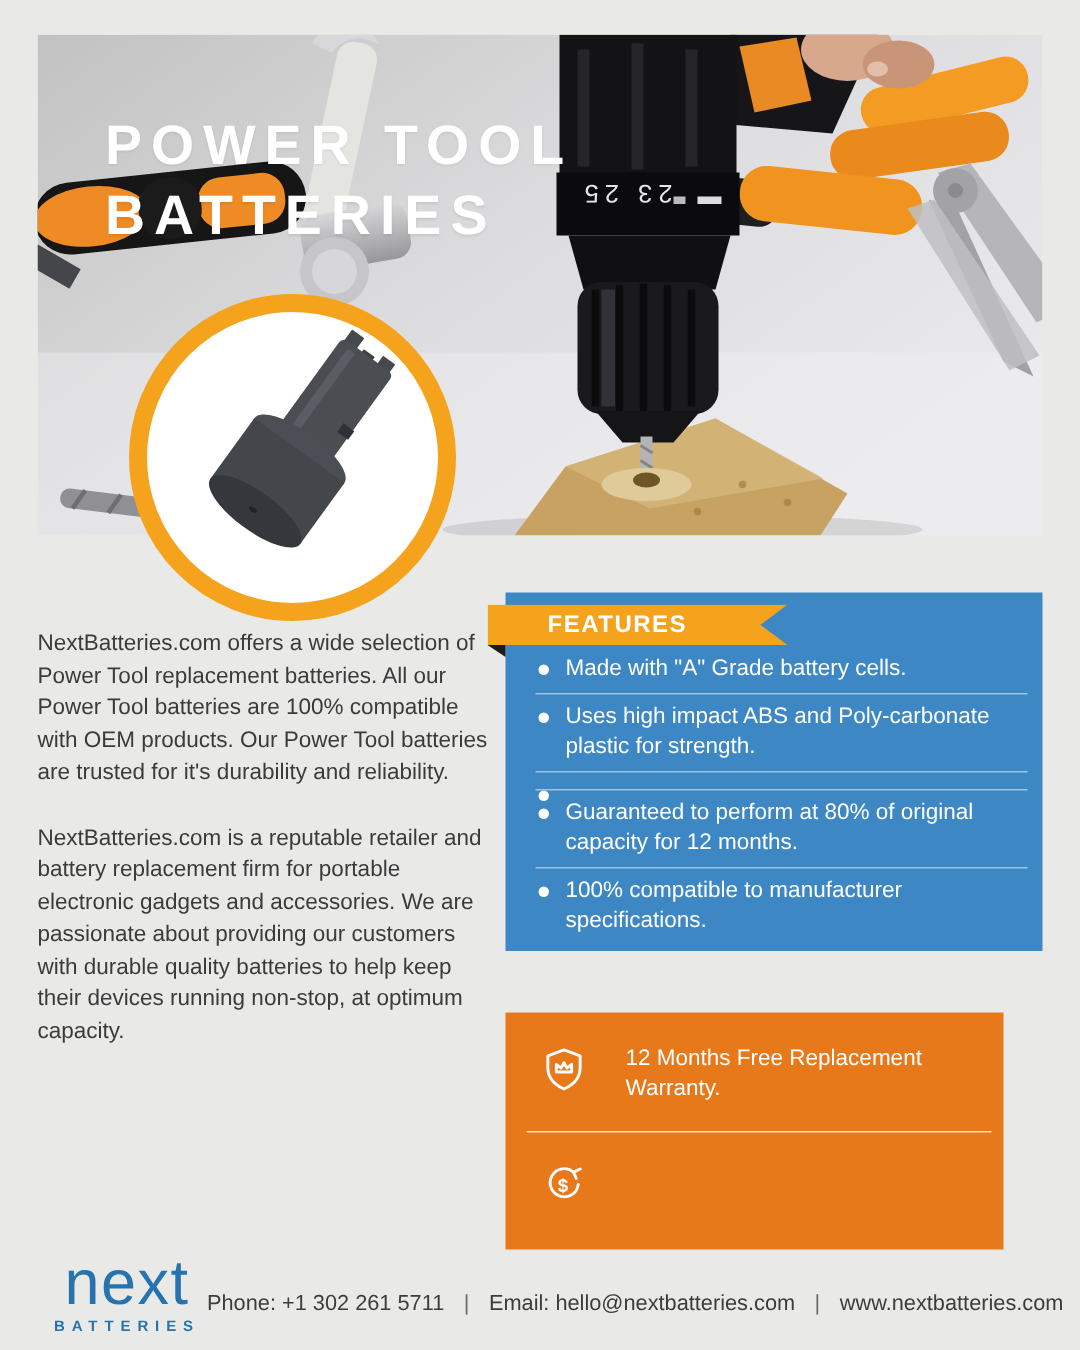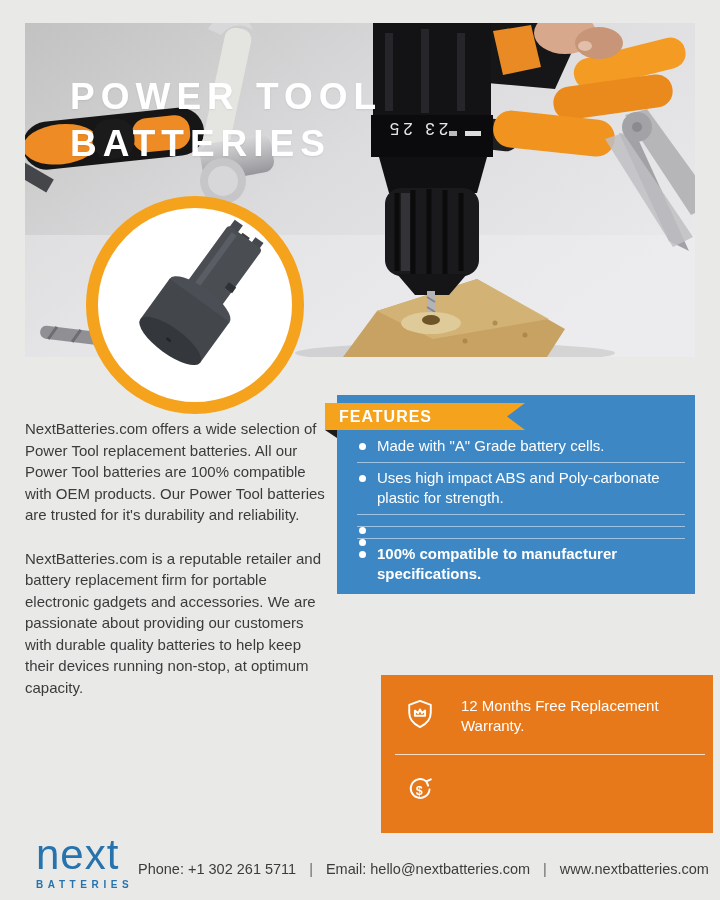--- a/index.html
+++ b/index.html
@@ -27,55 +27,55 @@
   }
   .intro p{margin:0 0 22px 0;}
   
   .features{
     position:absolute;left:337px;top:395px;width:358px;
     background:#3d87c4;padding:36px 0 4px 0;box-sizing:border-box;
   }
   .ribbon{
     position:absolute;left:-12px;top:8px;height:27px;width:200px;
     background:#f5a21d;color:#fff;font-size:16px;font-weight:bold;letter-spacing:1px;
-    line-height:27px;padding-left:14px;box-sizing:border-box;
+    line-height:27px;padding-left:40px;box-sizing:border-box;
     clip-path:polygon(0 0,100% 0,91% 50%,100% 100%,0 100%);
   }
   .ribbon-fold{
     position:absolute;left:-12px;top:35px;width:0;height:0;
     border-right:12px solid #1c1c1c;border-bottom:8px solid transparent;
   }
   .features ul{list-style:none;margin:0;padding:0;}
   .features li{
     margin:0 10px 0 20px;padding:5px 4px 6px 20px;position:relative;
     color:#ffffff;font-size:15px;line-height:20px;
     border-bottom:1px solid rgba(255,255,255,0.5);
   }
-  .features li:last-child{border-bottom:none;font-weight:bold;}
+  .features li:last-child{border-bottom:none;}
   .bullet{
     position:absolute;left:2px;top:12px;width:7px;height:7px;border-radius:50%;
     background:#ffffff;
   }
   
   .benefits{
     position:absolute;left:337px;top:675px;width:332px;height:158px;
     background:#e8791b;box-sizing:border-box;padding:3px 0;
-    display:flex;flex-direction:column;justify-content:space-between;margin-left:44px;
+    display:flex;flex-direction:column;justify-content:space-between;
   }
   .benefit-row{
     display:flex;align-items:center;flex:1;
     margin:0 8px 0 14px;
     border-bottom:1px solid rgba(255,255,255,0.75);
   }
   .benefit-row:last-child{border-bottom:none;}
   .benefit-icon{flex:0 0 34px;margin-left:8px;}
   .benefit-text{color:#fff;font-size:15px;line-height:20px;margin-left:24px;width:272px;}
   
   .footer-logo{position:absolute;left:36px;top:834px;color:#2773ae;}
-  .footer-logo .next{font-size:42px;line-height:42px;font-weight:500;letter-spacing:1px;}
+  .footer-logo .next{font-size:42px;line-height:42px;font-weight:500;letter-spacing:1px;text-align:center;}
   .footer-logo .batteries{font-size:10px;font-weight:bold;letter-spacing:4.6px;margin-top:3px;}
   .footer-contact{
     position:absolute;left:138px;top:861px;
     color:#3c3c3c;font-size:14.5px;display:flex;align-items:flex-end;gap:13px;
   }
   .footer-contact .sep{color:#6b6b6b;}
 </style>
 </head>
 <body>
 
@@ -198,21 +198,21 @@
   <p>NextBatteries.com is a reputable retailer and battery replacement firm for portable electronic gadgets and accessories. We are passionate about providing our customers with durable quality batteries to help keep their devices running non-stop, at optimum capacity.</p>
 </div>
 
 <div class="features">
   <div class="ribbon">FEATURES</div>
   <div class="ribbon-fold"></div>
   <ul>
     <li><span class="bullet"></span><span>Made with "A" Grade battery cells.</span></li>
     <li><span class="bullet"></span><span>Uses high impact ABS and Poly-carbonate plastic for strength.</span></li>
     <li><span class="bullet"></span></li>
-    <li><span class="bullet"></span></li>
+    <li><span class="bullet"></span><span>Guaranteed to perform at 80% of original capacity for 12 months.</span></li>
     <li><span class="bullet"></span><span>100% compatible to manufacturer specifications.</span></li>
   </ul>
 </div>
 
 <div class="benefits">
   <div class="benefit-row">
     <span class="benefit-icon">
       <svg viewBox="0 0 30 30" width="34" height="34" fill="none" stroke="#ffffff" stroke-width="1.7" stroke-linejoin="round" stroke-linecap="round">
         <path d="M15 3.5 L24.5 7 V14 C24.5 20 20.5 24 15 26.5 C9.5 24 5.5 20 5.5 14 V7 Z"></path>
         <path d="M10.5 16.5 v-4.5 l2.8 2.2 1.7 -3.2 1.7 3.2 2.8 -2.2 v4.5 z"></path>

